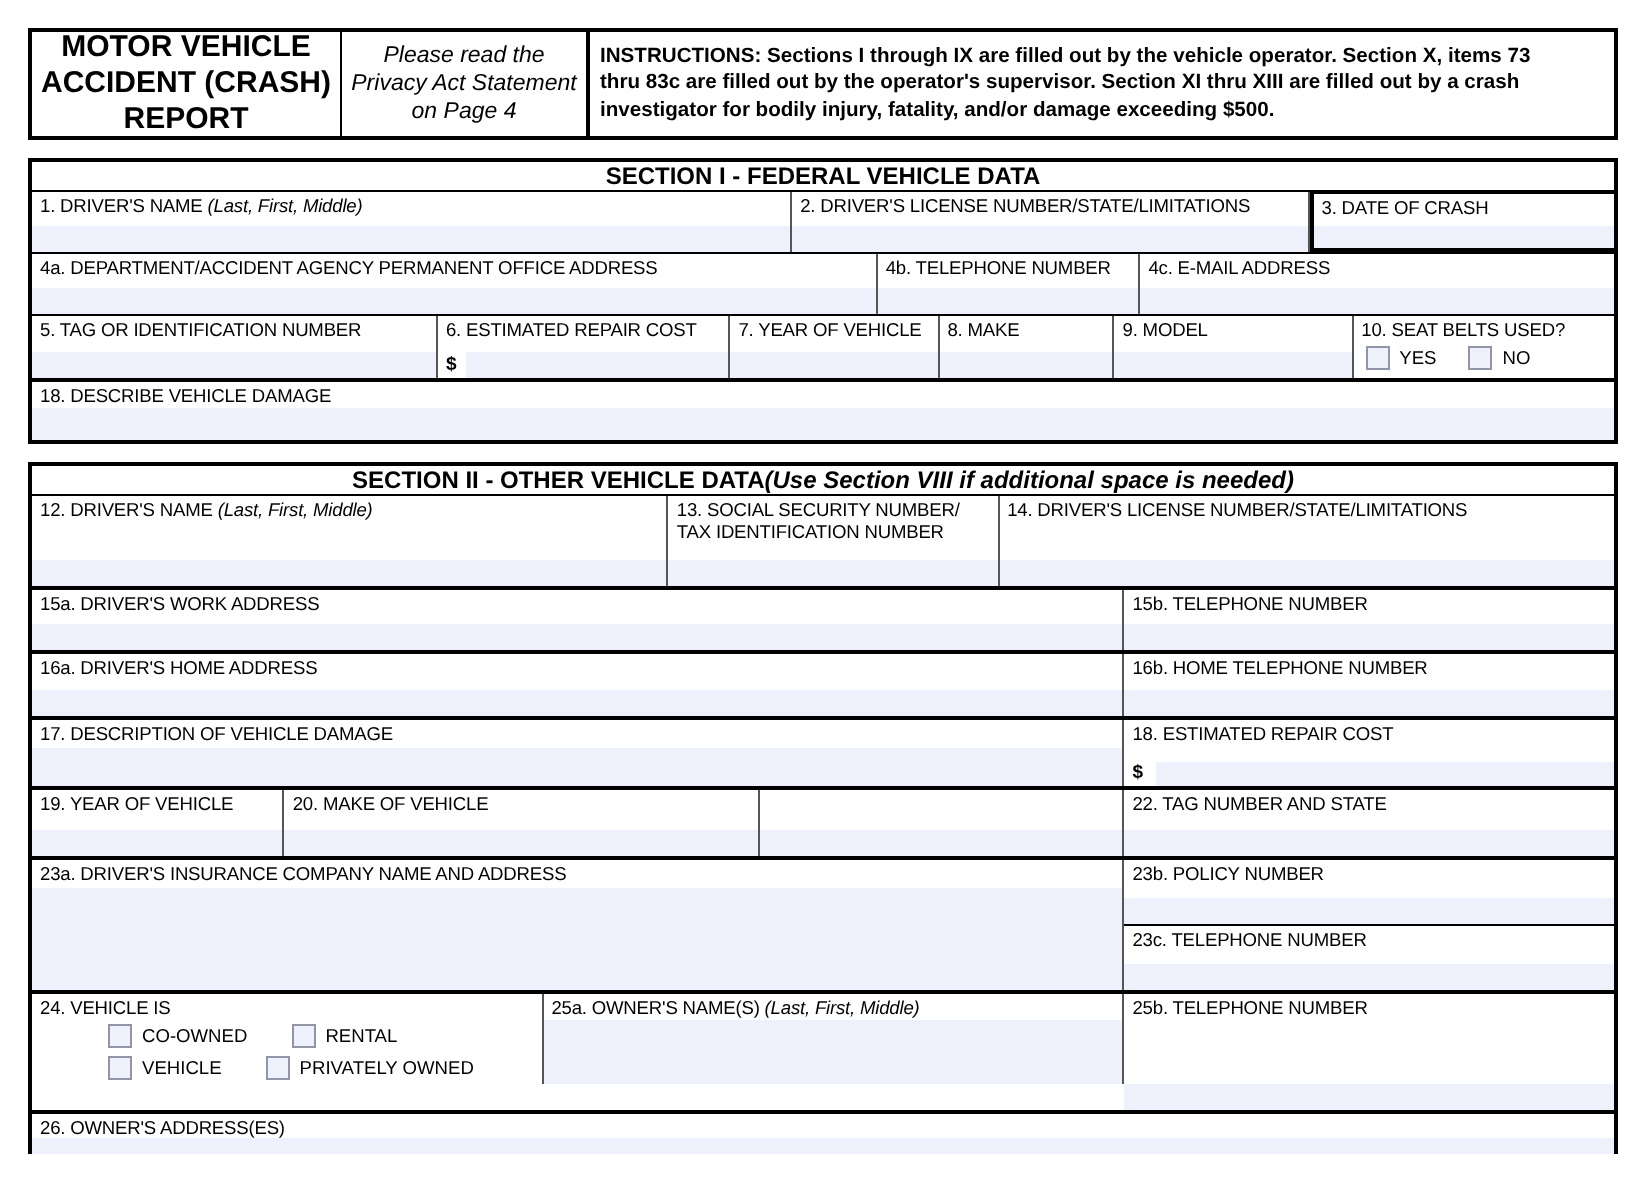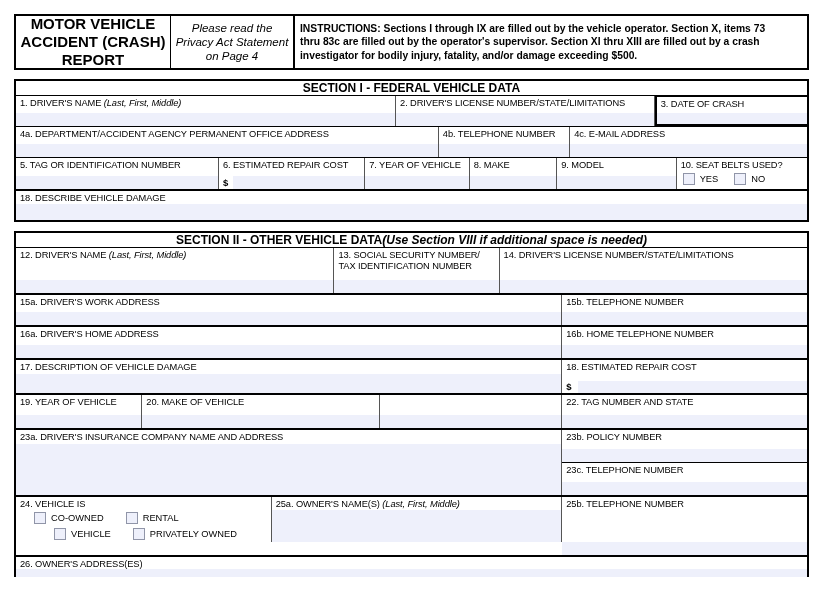--- a/index.html
+++ b/index.html
@@ -309,21 +309,21 @@
         <div class="cell" style="width:100%;height:32px;border-right:none">
           <div class="lbl">23c.  TELEPHONE NUMBER</div>
           <div class="inp"></div>
         </div>
       </div>
     </div>
 
     <div class="row sepb">
       <div class="cell" style="width:257px;height:45px">
         <div class="lbl">24.  VEHICLE IS</div>
-        <div class="cbrow" style="padding-left:18px">
+        <div class="cbrow" style="padding-left:38px">
           <span class="cb"></span>
           <span class="cbtxt">CO-OWNED</span>
           <span class="cb" style="margin-left:22px"></span>
           <span class="cbtxt">RENTAL</span>
         </div>
         <div class="cbrow" style="padding-left:38px;margin-top:4px">
           <span class="cb"></span>
           <span class="cbtxt">VEHICLE</span>
           <span class="cb" style="margin-left:22px"></span>
           <span class="cbtxt">PRIVATELY OWNED</span>

